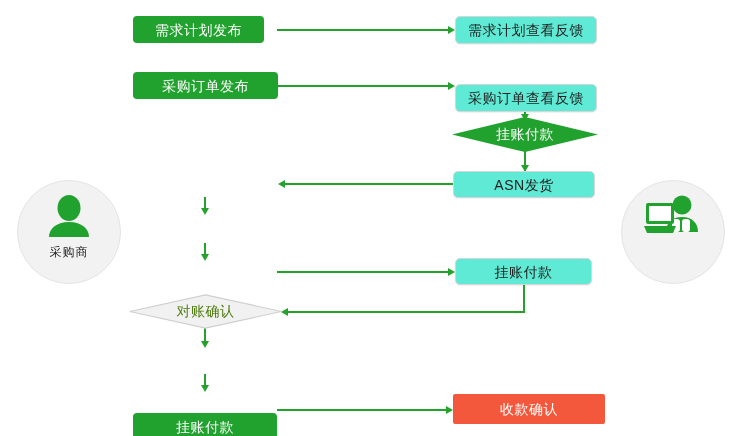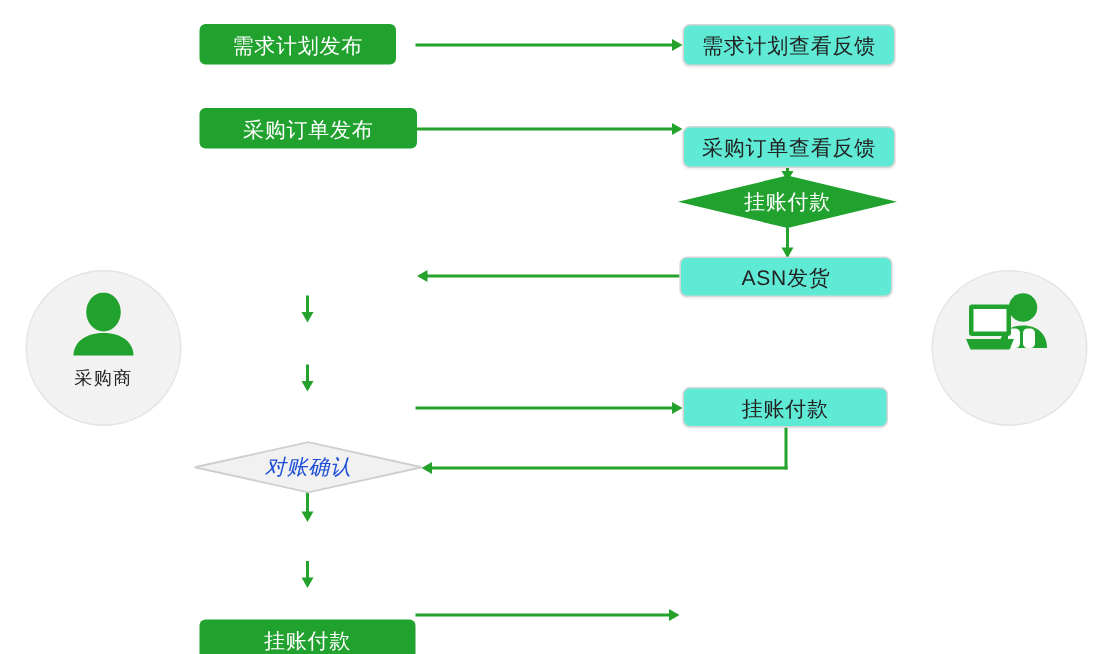--- a/index.html
+++ b/index.html
@@ -62,21 +62,21 @@
     height: 100%;
     display: flex;
     align-items: center;
     justify-content: center;
     font-size: 14px;
     letter-spacing: 0.5px;
     white-space: nowrap;
     z-index: 2;
   }
   .diamond.green .dlabel { color: #ffffff; }
-  .diamond.grey  .dlabel { color: #1d4ed8; font-style: italic; }
+  .diamond.grey  .dlabel { color: #4d7c0f; }
   .diamond svg { display: block; }
 
   
   .actor {
     position: absolute;
     width: 104px;
     height: 104px;
     border-radius: 50%;
     background: #f2f2f2;
     border: 1px solid #e4e4e4;
@@ -237,14 +237,17 @@
       <polygon points="76.5,0.8 152.2,17.5 76.5,34.2 0.8,17.5" fill="#f1f1f1" stroke="#cfcfcf" stroke-width="1.2"></polygon>
     </svg>
     <div class="dlabel">对账确认</div>
   </div>
 
 
   <div class="node green" style="left:133px; top:413px; width:144px; height:27px;">
     <span>挂账付款</span>
   </div>
 
+  <div class="node red" style="left:453px; top:394px; width:152px; height:30px;">
+    <span>收款确认</span>
+  </div>
 
 </div>
 
 </body></html>

